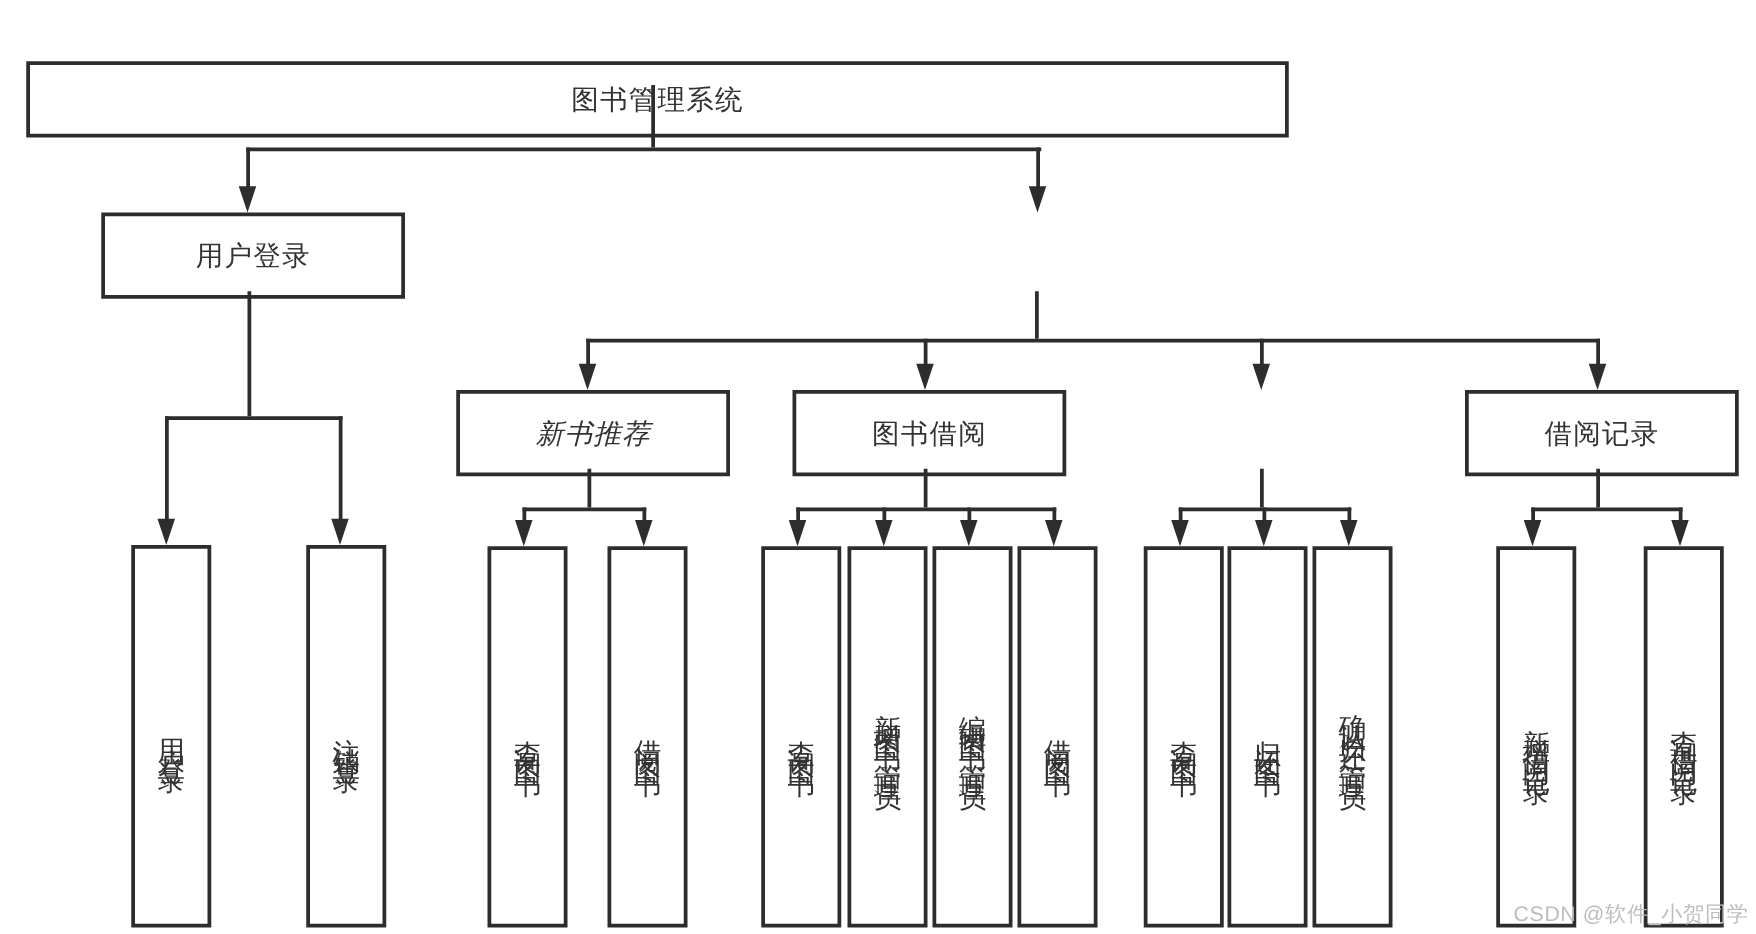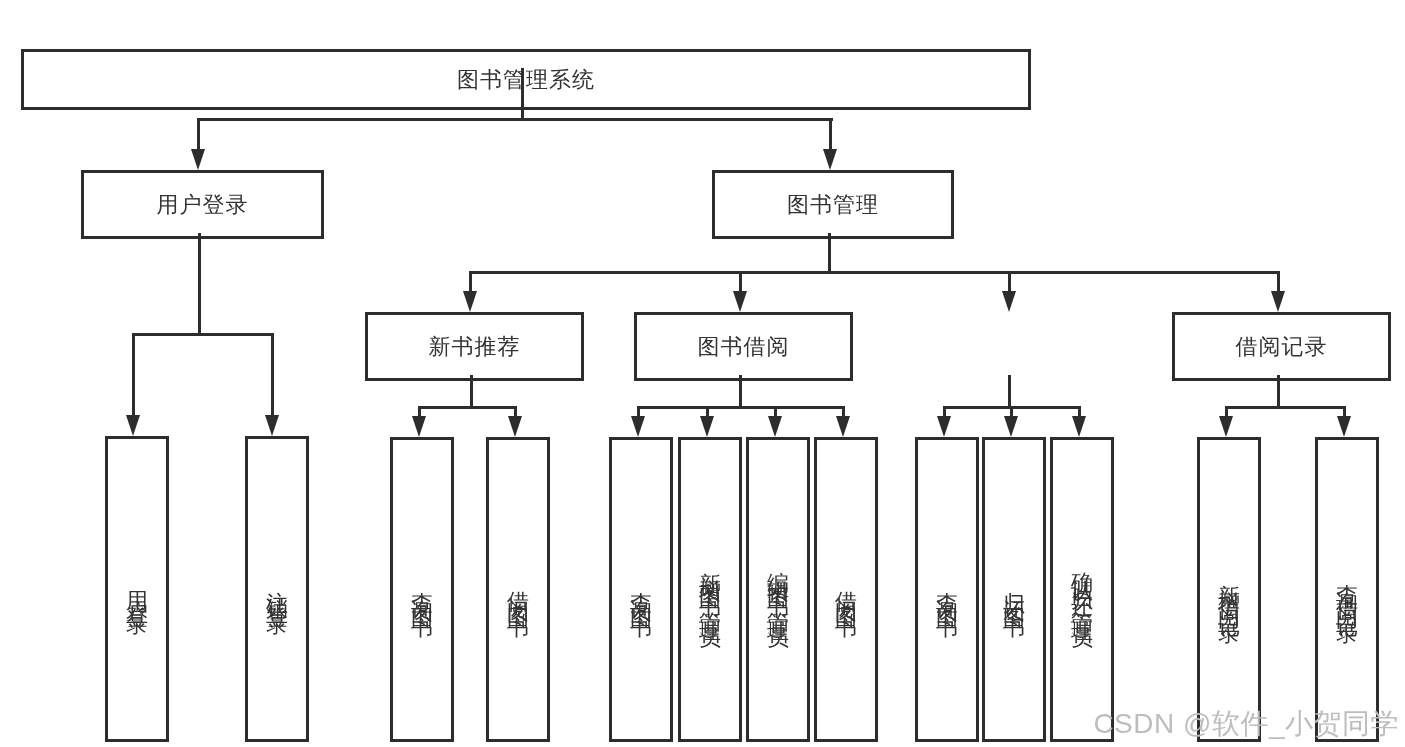--- a/index.html
+++ b/index.html
@@ -22,21 +22,21 @@
   .line{position:absolute;background:#2d2d2d;}
   .arrow{position:absolute;width:16px;}
   .arrow .stem{position:absolute;left:6.5px;top:0;width:3px;background:#2d2d2d;}
   .arrow .head{
     position:absolute;left:1px;bottom:0;width:0;height:0;
     border-left:7px solid transparent;border-right:7px solid transparent;
     border-top:21px solid #2d2d2d;
   }
   .watermark{
     position:absolute;right:6px;bottom:4px;
-    font-size:28px;color:#bdbdbd;letter-spacing:0.5px;
+    font-size:17px;color:#bdbdbd;letter-spacing:0.5px;
   }
 </style>
 </head>
 <body>
 
 <div class="canvas">
 
   <div class="node h" style="left:21px;top:13px;width:1004px;height:55px;margin-top:36px;">图书管理系统</div>
 
   <div class="line" style="left:521px;top:68px;width:3px;height:50px;"></div>
@@ -44,21 +44,20 @@
   <div class="arrow" style="left:190px;top:118px;height:52px;">
       <i class="stem" style="height:36px;"></i>
       <i class="head"></i>
     </div>
   <div class="arrow" style="left:822px;top:118px;height:52px;">
       <i class="stem" style="height:36px;"></i>
       <i class="head"></i>
     </div>
 
   <div class="node h" style="left:81px;top:170px;width:237px;height:63px;">用户登录</div>
-  <div class="node h" style="left:712px;top:170px;width:236px;height:63px;">图书管理</div>
 
   <div class="line" style="left:198px;top:233px;width:3px;height:100px;"></div>
   <div class="line" style="left:132px;top:333px;width:142px;height:3px;"></div>
   <div class="arrow" style="left:125px;top:333px;height:103px;">
       <i class="stem" style="height:87px;"></i>
       <i class="head"></i>
     </div>
   <div class="arrow" style="left:264px;top:333px;height:103px;">
       <i class="stem" style="height:87px;"></i>
       <i class="head"></i>
@@ -76,21 +75,21 @@
     </div>
   <div class="arrow" style="left:1001px;top:271px;height:41px;">
       <i class="stem" style="height:25px;"></i>
       <i class="head"></i>
     </div>
   <div class="arrow" style="left:1270px;top:271px;height:41px;">
       <i class="stem" style="height:25px;"></i>
       <i class="head"></i>
     </div>
 
-  <div class="node h" style="left:365px;top:312px;width:213px;height:63px;">新书推荐</div>
+  <div class="node h" style="left:365px;top:312px;width:213px;height:63px;font-style:italic;">新书推荐</div>
   <div class="node h" style="left:634px;top:312px;width:213px;height:63px;font-family:Liberation Serif, serif;">图书借阅</div>
   <div class="node h" style="left:1172px;top:312px;width:213px;height:63px;">借阅记录</div>
 
   <div class="line" style="left:470px;top:375px;width:3px;height:31px;"></div>
   <div class="line" style="left:418px;top:406px;width:99px;height:3px;"></div>
   <div class="arrow" style="left:411px;top:406px;height:31px;">
       <i class="stem" style="height:15px;"></i>
       <i class="head"></i>
     </div>
   <div class="arrow" style="left:507px;top:406px;height:31px;">

